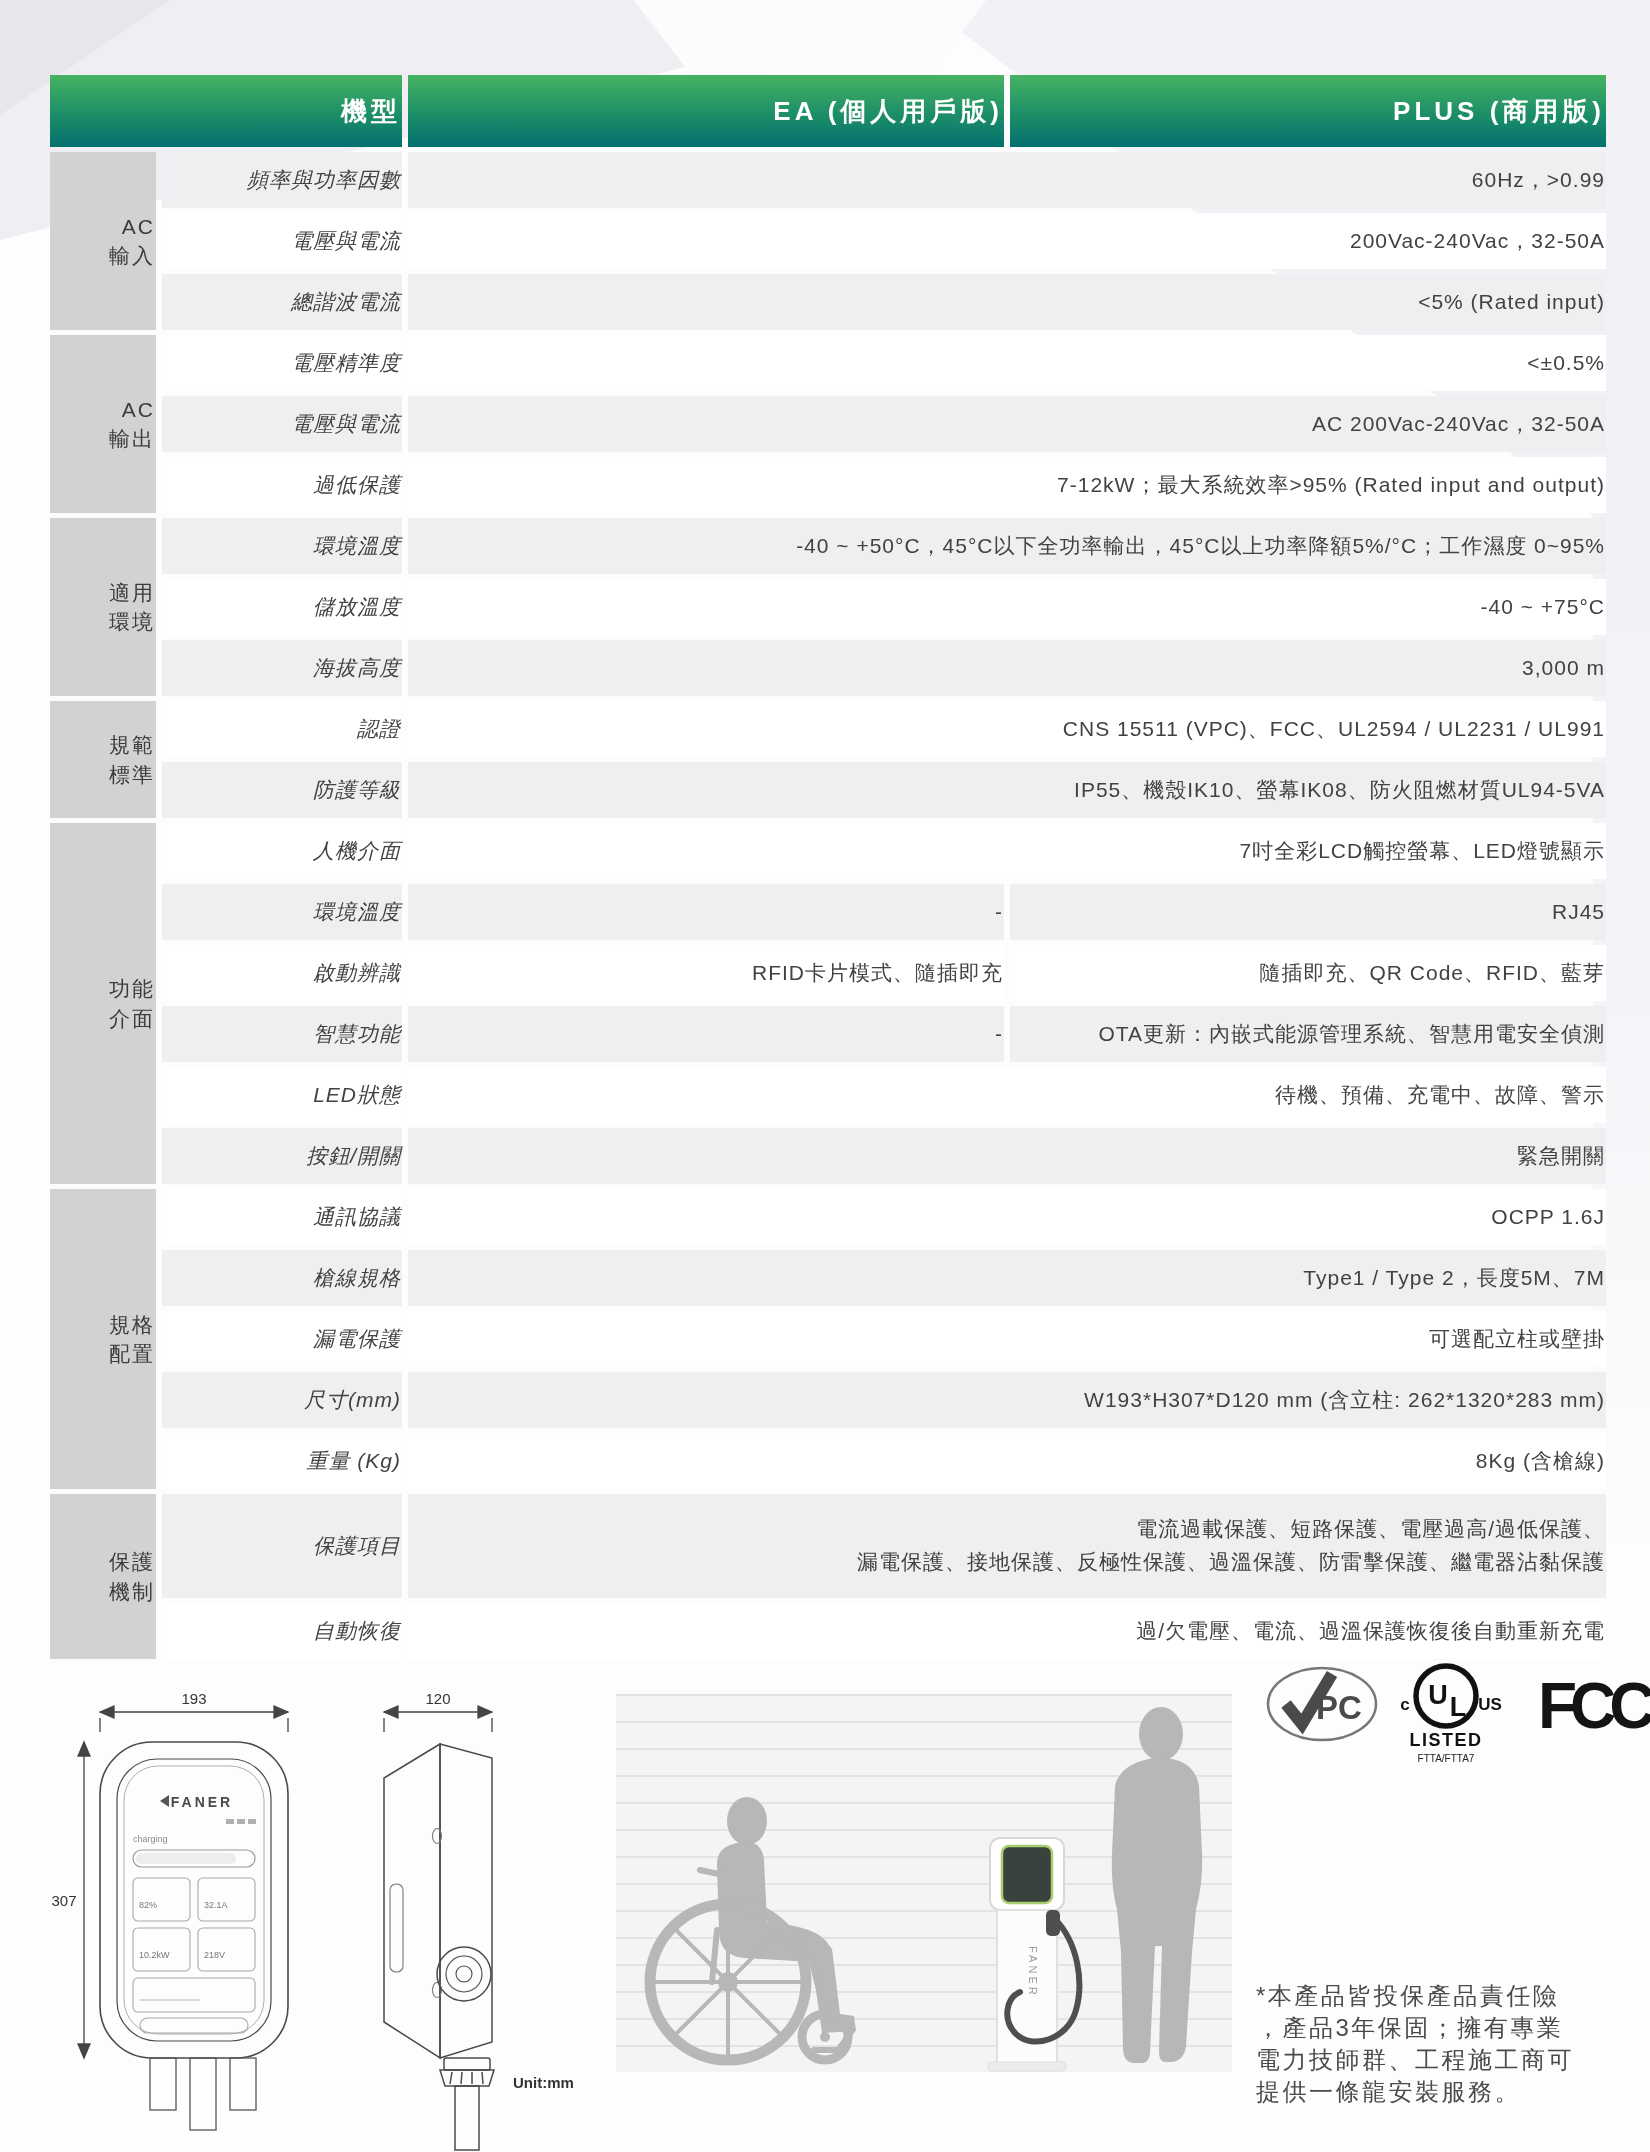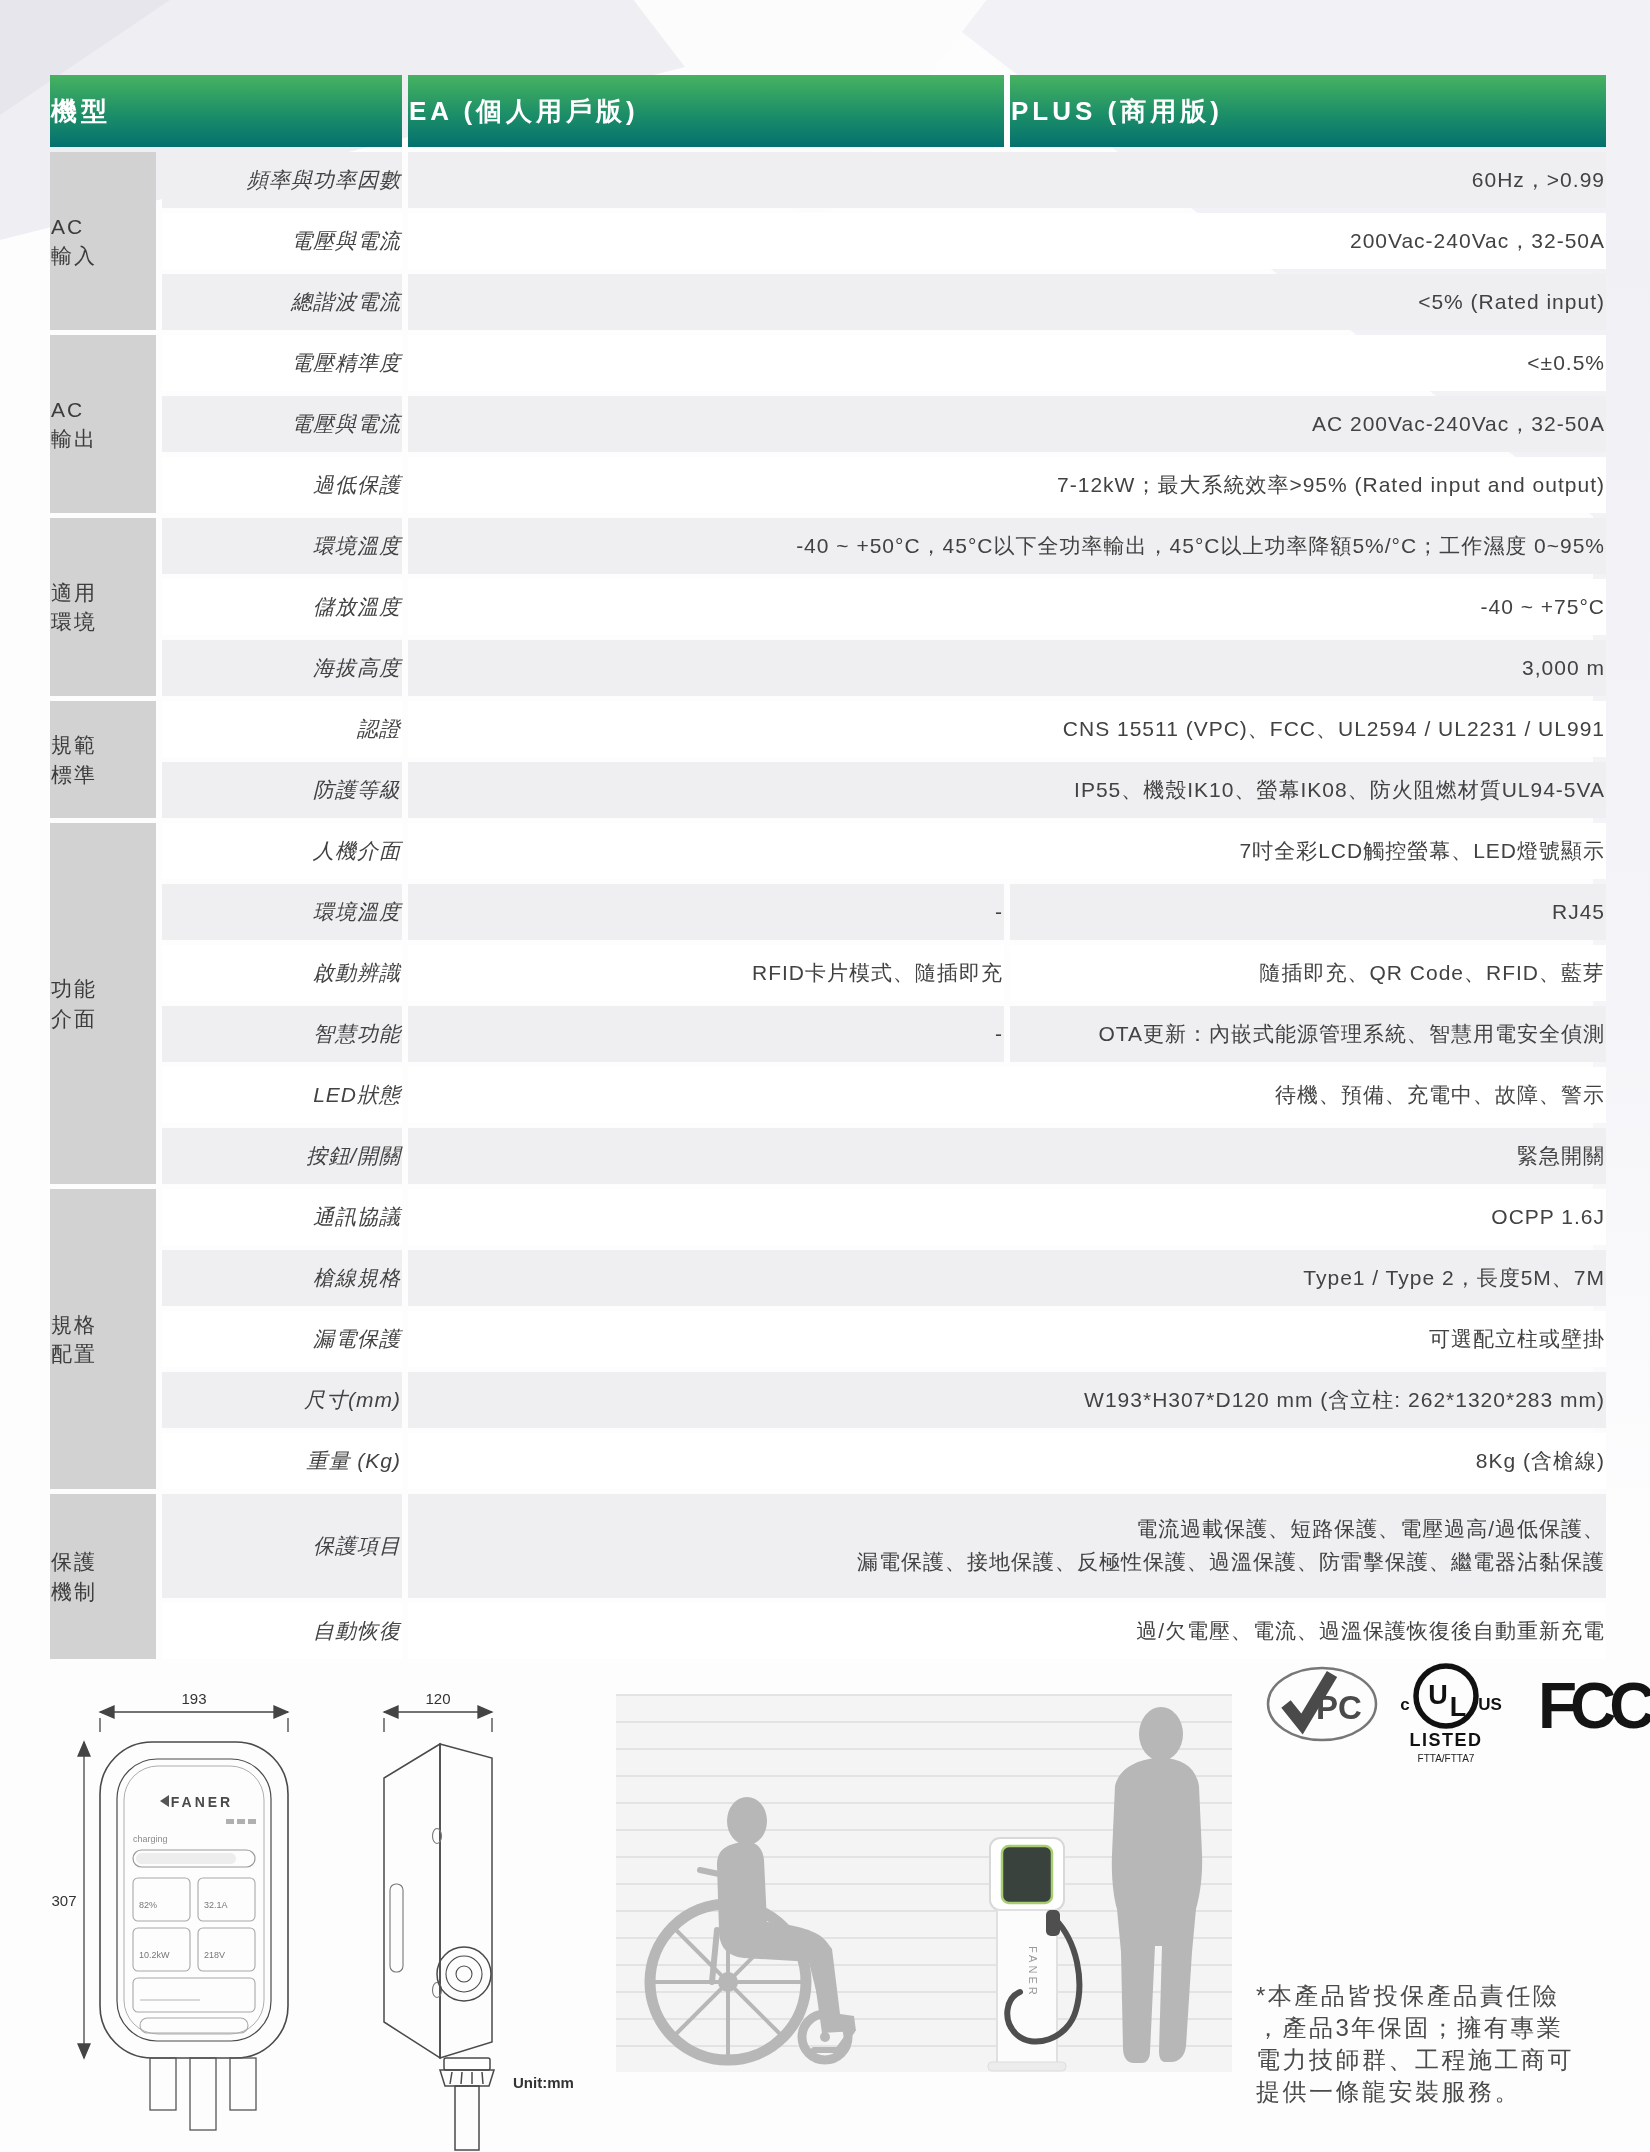--- a/index.html
+++ b/index.html
@@ -13,27 +13,27 @@
   .wedge{position:absolute;pointer-events:none;}
   #w-left{left:0;top:0;width:950px;height:240px;background:#efeef3;clip-path:polygon(0 0,100% 0,0 100%);}
   #w-right{left:920px;top:0;width:730px;height:560px;background:#f2f1f6;clip-path:polygon(0 0,100% 0,100% 100%);}
   #w-center-white{left:600px;top:0;width:420px;height:230px;background:#fcfcfd;clip-path:polygon(8% 0,92% 0,50% 100%);}
   #w-corner{left:0;top:0;width:170px;height:115px;background:#e7e6ec;clip-path:polygon(0 0,100% 0,0 100%);}
   #w-rightstrip{right:0;top:240px;width:57px;height:1300px;background:linear-gradient(180deg,#f1f0f5 0%,#f5f4f8 60%,rgba(250,250,252,0) 100%);}
   
   .table-wrap{position:absolute;left:44px;top:70px;width:1556px;}
   table.spec{width:100%;border-collapse:separate;border-spacing:6px 5px;table-layout:fixed;}
   th.h{
-    height:70px;text-align:left;vertical-align:middle;
+    height:70px;text-align:right;vertical-align:middle;
     background:linear-gradient(180deg,#47b261 0%,#1c8e68 55%,#04706f 100%);
     color:#ffffff;font-size:26px;font-weight:bold;letter-spacing:4px;
   }
   td{height:54px;vertical-align:middle;font-size:21px;color:#424242;letter-spacing:1px;}
   td.cat{
-    background:#d2d2d3;text-align:left;white-space:pre-line;line-height:1.4;
+    background:#d2d2d3;text-align:right;white-space:pre-line;line-height:1.4;
     color:#3c3c3c;font-size:21px;letter-spacing:2px;
   }
   td.lbl{background:#ffffff;text-align:right;padding-left:30px;font-style:italic;}
   td.val{background:#ffffff;text-align:right;white-space:pre-line;line-height:1.55;}
   tbody tr:nth-child(odd) td.lbl,
   tbody tr:nth-child(odd) td.val{background:#efeff1;}
   tr.tall td{height:102px;}
   
   .drawings{position:absolute;left:40px;top:1660px;width:560px;height:492px;}
   svg text{font-family:"Liberation Sans","DejaVu Sans",sans-serif;}

